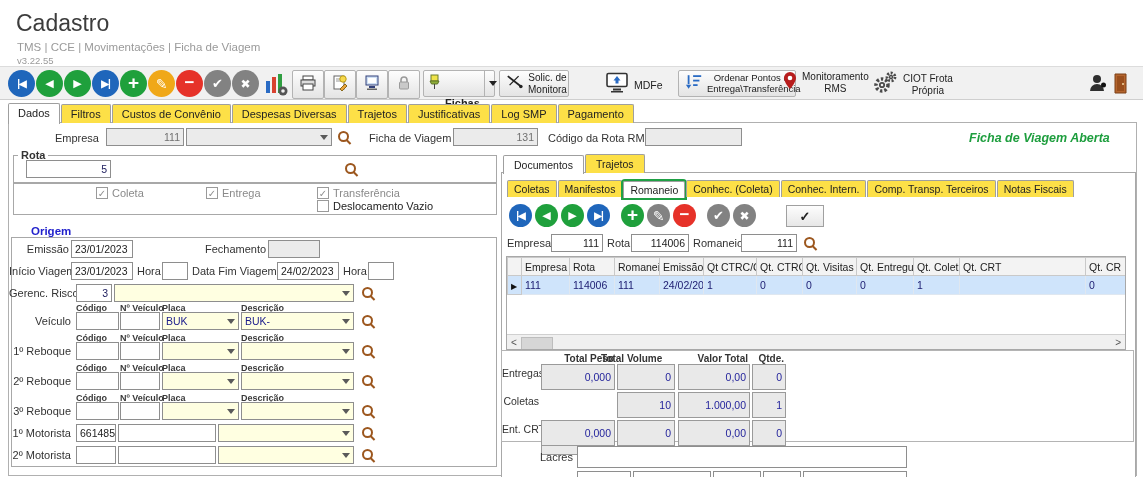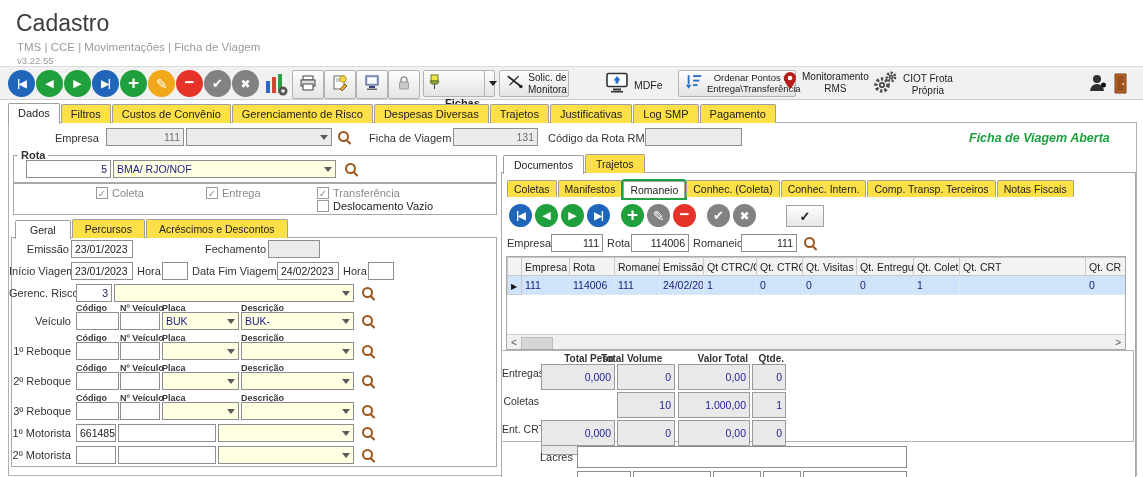--- a/index.html
+++ b/index.html
@@ -228,21 +228,20 @@
           <path d="M4 3 h7 v15 h-7 Z" fill="#9a4f1d"></path>
           <circle cx="10" cy="11" r="1" fill="#f3d9a4"></circle>
         </svg>
     </div>
   </div>
 
   <div class="tabs" style="left:8px;top:101px;height:22px;">
     <div class="tab on">Dados</div>
     <div class="tab">Filtros</div>
     <div class="tab">Custos de Convênio</div>
-    <div class="tab">Gerenciamento de Risco</div>
     <div class="tab">Despesas Diversas</div>
     <div class="tab">Trajetos</div>
     <div class="tab">Justificativas</div>
     <div class="tab">Log SMP</div>
     <div class="tab">Pagamento</div>
   </div>
 
   <div id="content">
 
     <div class="lb r" style="left:38px;top:9px;width:52px;">Empresa</div>
@@ -255,24 +254,20 @@
     <div class="lb" style="left:360px;top:9px;">Ficha de Viagem</div>
     <div class="fld gray rt" style="left:444px;top:5px;width:85px;">131</div>
     <div class="lb" style="left:539px;top:9px;">Código da Rota RMS</div>
     <div class="fld gray" style="left:636px;top:5px;width:97px;"></div>
     <div class="status" style="left:960px;top:8px;">Ficha de Viagem Aberta</div>
 
     <div class="gbox" style="left:4px;top:32px;width:484px;height:28px;">
       <span class="glabel" style="left:4px;">Rota</span>
     </div>
     <div class="fld rt" style="left:17px;top:37px;width:85px;">5</div>
-    <div class="fld yel combo" style="left:104px;top:37px;width:223px;">
-        <span style="color:#1b1b8c;">BMA/ RJO/NOF</span>
-        <i class="arr"></i>
-      </div>
     <div class="mag" style="left:335px;top:39px;"></div>
 
     <div class="gbox" style="left:4px;top:60px;width:484px;height:32px;"></div>
     <div class="lb bold" style="left:22px;top:64px;color:#2222cc;font-size:11.5px;">Origem</div>
     <div class="chk dis" style="left:87px;top:64px;">
         <span class="box ck"></span>
         <span>Coleta</span>
       </div>
     <div class="chk dis" style="left:197px;top:64px;">
         <span class="box ck"></span>
@@ -280,25 +275,20 @@
       </div>
     <div class="chk dis" style="left:308px;top:64px;">
         <span class="box ck"></span>
         <span>Transferência</span>
       </div>
     <div class="chk" style="left:308px;top:77px;color:#222;">
         <span class="box"></span>
         <span>Deslocamento Vazio</span>
       </div>
 
-    <div class="tabs" style="left:6px;top:97px;height:18px;">
-      <div class="tab sm on" style="padding:3px 14px;">Geral</div>
-      <div class="tab sm" style="padding:3px 12px;">Percursos</div>
-      <div class="tab sm" style="padding:3px 12px;">Acréscimos e Descontos</div>
-    </div>
     <div class="gbox" style="left:2px;top:114px;width:486px;height:230px;"></div>
 
     <div class="lb r" style="left:10px;top:120px;width:50px;">Emissão</div>
     <div class="fld" style="left:62px;top:117px;width:62px;color:#222;">23/01/2023</div>
     <div class="lb" style="left:196px;top:120px;">Fechamento</div>
     <div class="fld gray" style="left:259px;top:117px;width:52px;"></div>
 
     <div class="lb r" style="left:0px;top:142px;width:60px;">Início Viagem</div>
     <div class="fld" style="left:62px;top:139px;width:62px;color:#222;">23/01/2023</div>
     <div class="lb" style="left:128px;top:142px;">Hora</div>

